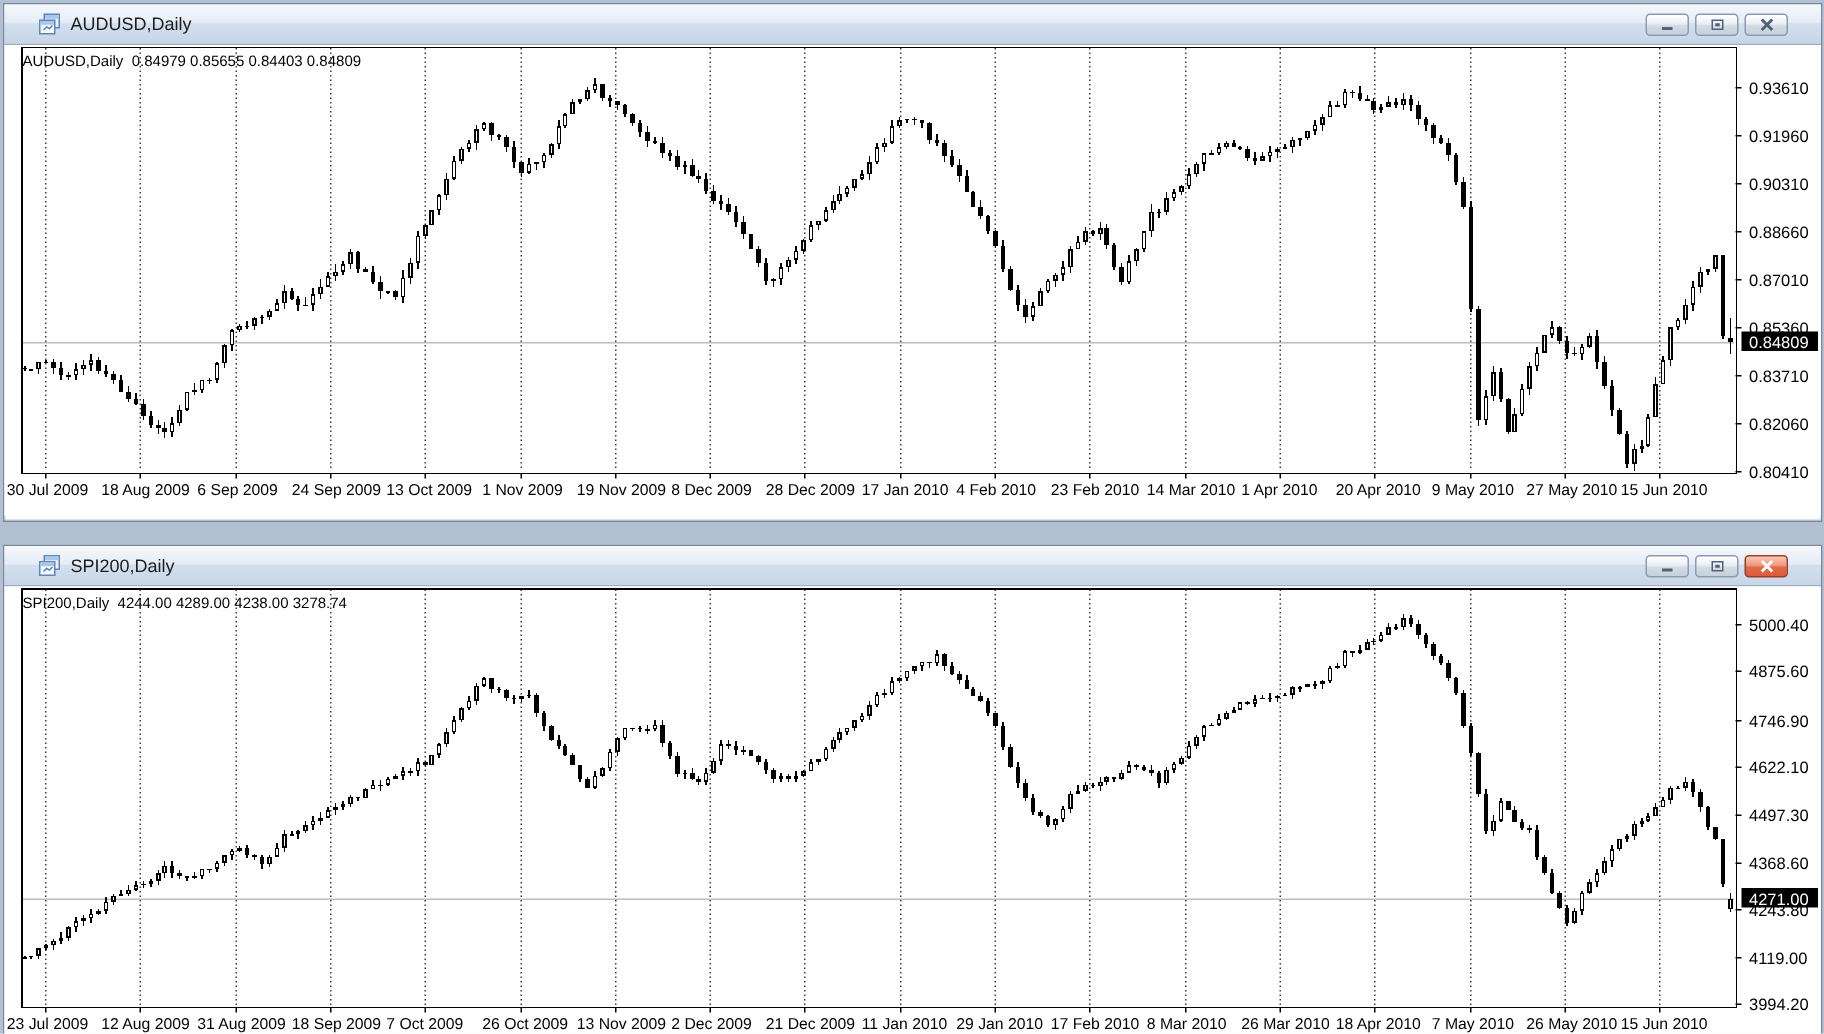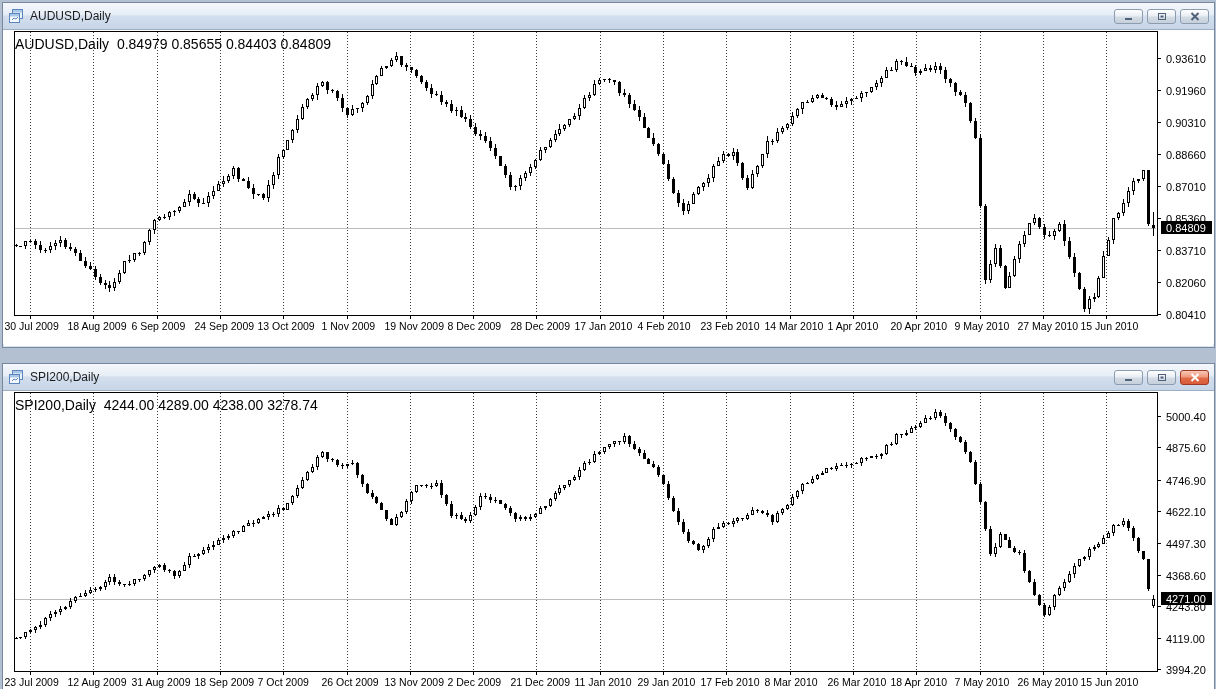--- a/index.html
+++ b/index.html
@@ -2,32 +2,32 @@
 <html><head>
 <meta charset="utf-8">
 <style>
   html,body{margin:0;padding:0;}
   .screen{position:relative;width:1216px;height:689px;background:#b2c0d2;overflow:hidden;
           font-family:"Liberation Sans",sans-serif;}
   .window{position:absolute;left:2px;width:1211px;background:#fff;border:1px solid #75889f;
           box-shadow:inset 0 0 0 1px #dbe5f1;}
   .win1{top:2px;height:344px;}
   .win2{top:363px;height:338px;}
-  .titlebar{height:26px;display:flex;align-items:center;gap:6px;padding:0 5px;
+  .titlebar{height:26px;display:flex;align-items:center;gap:6px;padding:0 22px;
             background:linear-gradient(180deg,#f5f8fc 0%,#e6edf6 45%,#d3dfee 50%,#c7d5e7 100%);
             border-bottom:1px solid #9dafc4;}
   .title{font-size:12px;color:#1c1c1c;white-space:pre;}
   .winbtns{margin-left:auto;display:flex;gap:4px;}
   .wbtn{width:29px;height:15px;display:flex;align-items:center;justify-content:center;
         border:1px solid #8b9cb0;border-radius:3px;padding:0;cursor:default;
         background:linear-gradient(180deg,#ffffff 0%,#e9eef4 45%,#d3dbe4 55%,#c6d0db 100%);}
   .wbtn.red{background:linear-gradient(180deg,#f9c7b7 0%,#f09a7d 45%,#e06a47 55%,#d95c39 100%);
         border-color:#9c３a24;border-color:#9c3a24;}
   .chartbody{position:relative;background:#fff;}
-  .infoline{position:absolute;top:6px;left:12px;font-size:14px;color:#000;white-space:pre;}
+  .infoline{position:absolute;top:6px;left:12px;font-size:10px;color:#000;white-space:pre;}
   .chart{display:block;}
   .chart text{font-family:"Liberation Sans",sans-serif;}
 </style>
 </head>
 <body>
 
 <div class="screen">
 
   <section class="window win1">
     <div class="titlebar">

